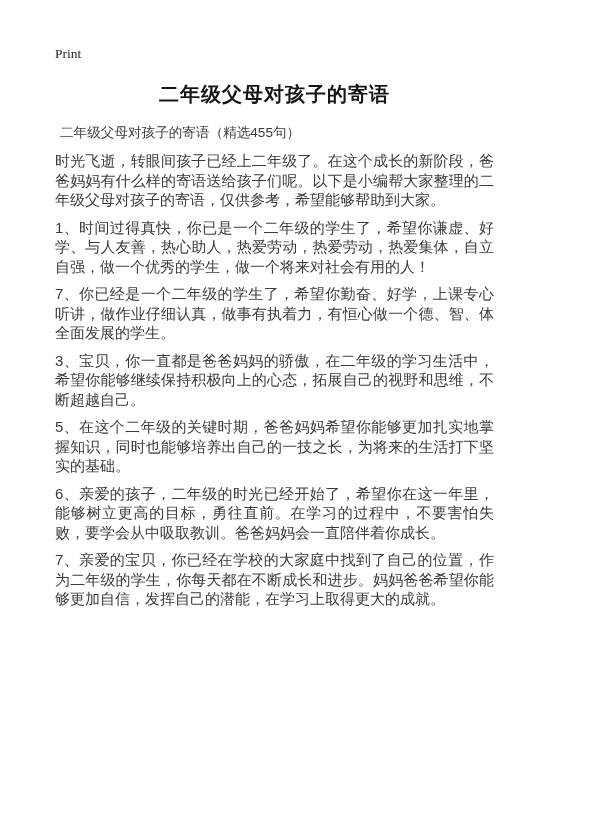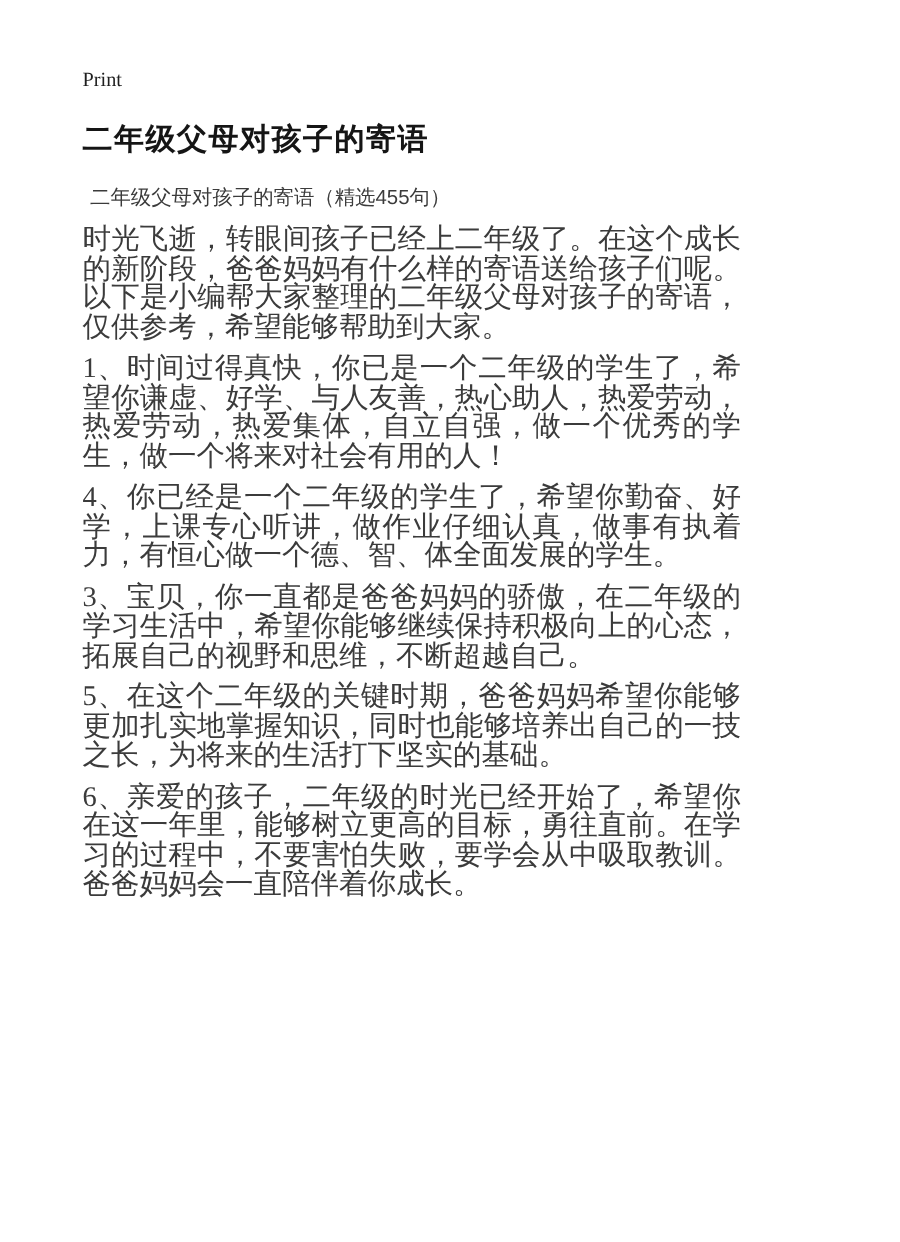--- a/index.html
+++ b/index.html
@@ -22,65 +22,65 @@
     display: inline-block;
     font-family: "Liberation Serif", serif;
     font-size: 13.5px;
     color: #1f1f1f;
     margin: 0 0 20px 0;
     text-decoration: none;
     cursor: pointer;
   }
   h1.doc-title {
     margin: 0 0 17px 0;
-    text-align: left;
+    text-align: center;
     font-size: 20px;
     font-weight: bold;
     color: #151515;
     letter-spacing: 1px;
     line-height: 24px;
   }
   .doc-subtitle {
     margin: 0 0 9px 5px;
     font-size: 13.6px;
     color: #3b3b3b;
     line-height: 19px;
   }
   .body-text p {
     margin: 0 0 8px 0;
-    font-size: 19px;
+    font-size: 15px;
     line-height: 19.5px;
     color: #3b3b3b;
     text-align: justify;
     word-break: break-all;
-    font-family: Liberation Serif, serif;
   }
 </style>
 </head>
 <body>
 
 <div class="page">
 
   <a class="print-link">Print</a>
 
   <h1 class="doc-title">二年级父母对孩子的寄语</h1>
 
   <div class="doc-subtitle">二年级父母对孩子的寄语（精选455句）</div>
 
   <div class="body-text">
     <p>时光飞逝，转眼间孩子已经上二年级了。在这个成长的新阶段，爸爸妈妈有什么样的寄语送给孩子们呢。以下是小编帮大家整理的二年级父母对孩子的寄语，仅供参考，希望能够帮助到大家。</p>
 
     <p>1、时间过得真快，你已是一个二年级的学生了，希望你谦虚、好学、与人友善，热心助人，热爱劳动，热爱劳动，热爱集体，自立自强，做一个优秀的学生，做一个将来对社会有用的人！</p>
 
-    <p>4、你已经是一个二年级的学生了，希望你勤奋、好学，上课专心听讲，做作业仔细认真，做事有执着力，有恒心做一个德、智、体全面发展的学生。</p>
+    <p>7、你已经是一个二年级的学生了，希望你勤奋、好学，上课专心听讲，做作业仔细认真，做事有执着力，有恒心做一个德、智、体全面发展的学生。</p>
 
     <p>3、宝贝，你一直都是爸爸妈妈的骄傲，在二年级的学习生活中，希望你能够继续保持积极向上的心态，拓展自己的视野和思维，不断超越自己。</p>
 
 
     <p>5、在这个二年级的关键时期，爸爸妈妈希望你能够更加扎实地掌握知识，同时也能够培养出自己的一技之长，为将来的生活打下坚实的基础。</p>
 
     <p>6、亲爱的孩子，二年级的时光已经开始了，希望你在这一年里，能够树立更高的目标，勇往直前。在学习的过程中，不要害怕失败，要学会从中吸取教训。爸爸妈妈会一直陪伴着你成长。</p>
 
+    <p>7、亲爱的宝贝，你已经在学校的大家庭中找到了自己的位置，作为二年级的学生，你每天都在不断成长和进步。妈妈爸爸希望你能够更加自信，发挥自己的潜能，在学习上取得更大的成就。</p>
 
 
   </div>
 
 </div>
 
 </body></html>

